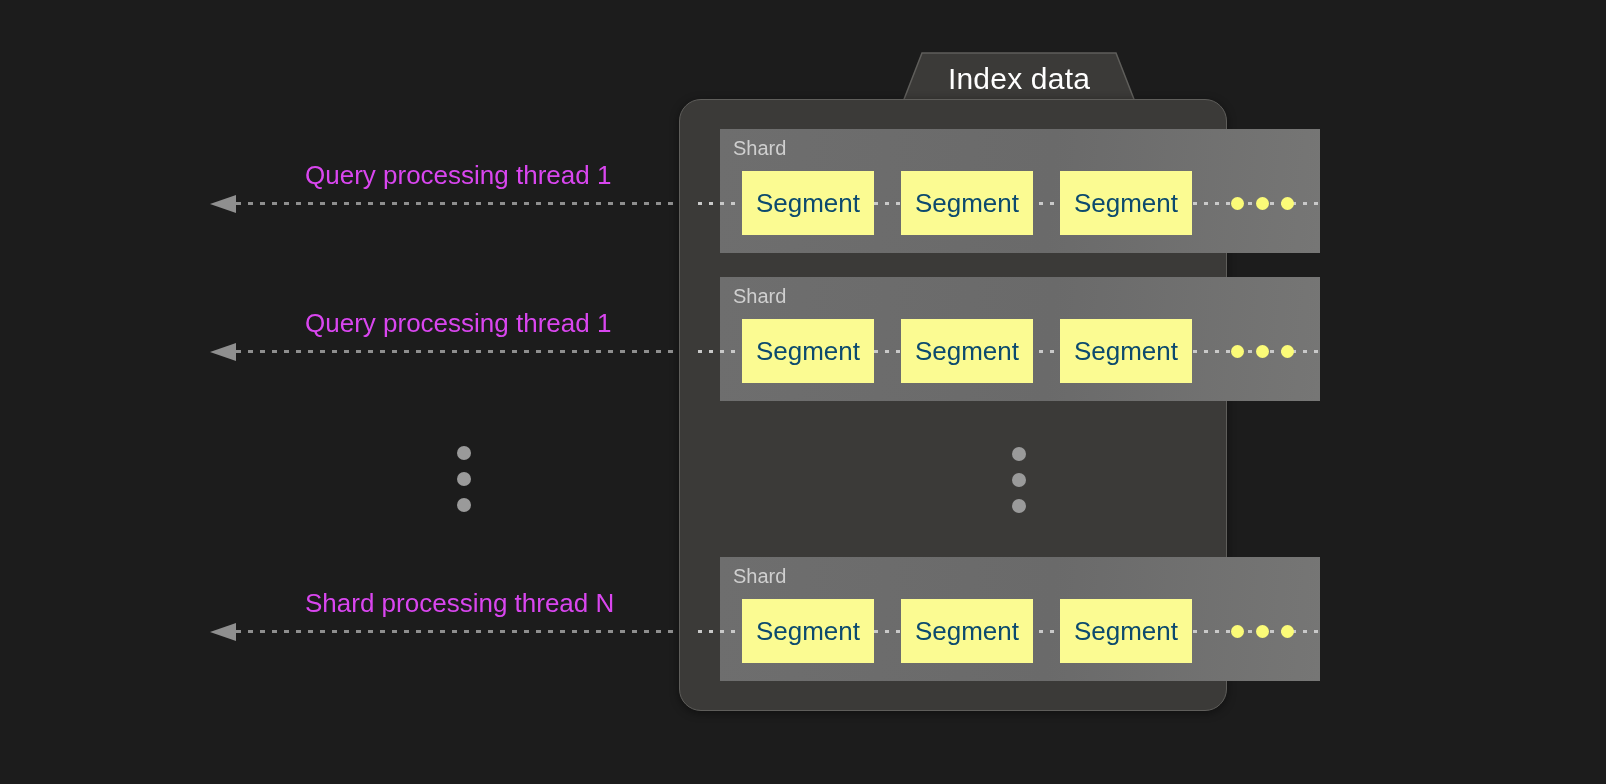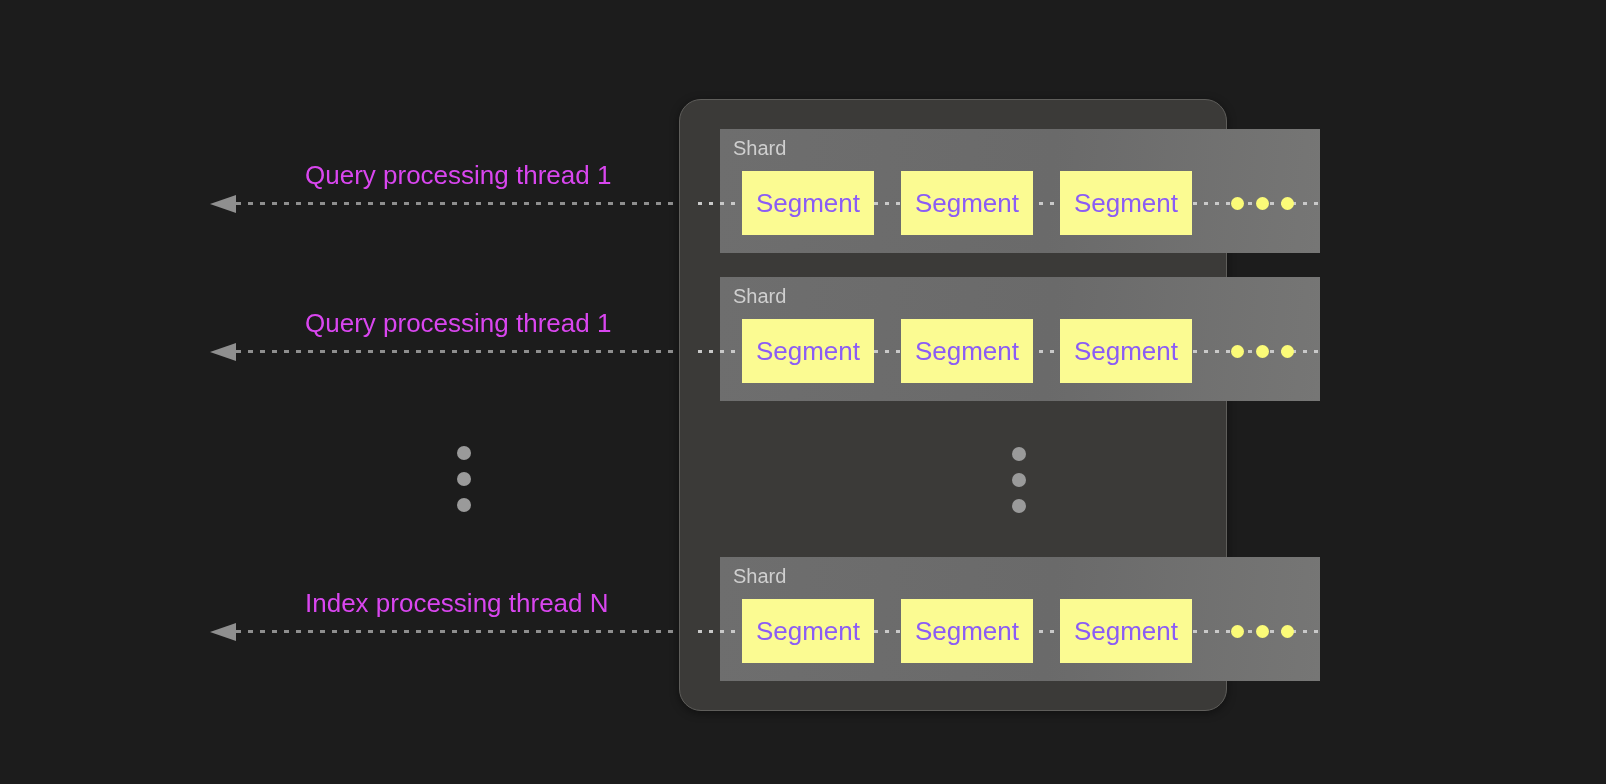--- a/index.html
+++ b/index.html
@@ -99,21 +99,21 @@
 
   .segment {
     position: absolute;
     top: 0;
     width: 132px;
     height: 64px;
     background: #fbfb92;
     display: flex;
     align-items: center;
     justify-content: center;
-    color: #8b5cf6;
+    color: #0c4a6e;
     font-size: 26px;
     box-sizing: border-box;
   }
   .segment-0 { left: 22px; }
   .segment-1 { left: 181px; }
   .segment-2 { left: 340px; }
 
   
   .shard-dotline {
     position: absolute;
@@ -209,31 +209,37 @@
     <div class="thread-arrow"></div>
   </div>
 
   <div class="thread thread-2">
     <div class="thread-label">Query processing thread 1</div>
     <div class="thread-line"></div>
     <div class="thread-arrow"></div>
   </div>
 
   <div class="thread thread-3">
-    <div class="thread-label">Index processing thread N</div>
+    <div class="thread-label">Shard processing thread N</div>
     <div class="thread-line"></div>
     <div class="thread-arrow"></div>
   </div>
 
   <div class="vdots vdots-outer">
     <div class="gdot"></div>
     <div class="gdot"></div>
     <div class="gdot"></div>
   </div>
 
+  <div class="index-tab">
+    <svg class="tab-shape" viewBox="0 0 238 56" preserveAspectRatio="none">
+      <polygon points="22,1 216,1 237,55 1,55" fill="#3b3a38" stroke="#5f5e5b" stroke-width="1.5"></polygon>
+    </svg>
+    <div class="tab-label">Index data</div>
+  </div>
 
   <div class="index-panel">
 
     <div class="shard shard-1">
       <div class="shard-label">Shard</div>
       <div class="segments-row">
         <div class="shard-dotline"></div>
         <div class="segment segment-0">Segment</div>
         <div class="segment segment-1">Segment</div>
         <div class="segment segment-2">Segment</div>

